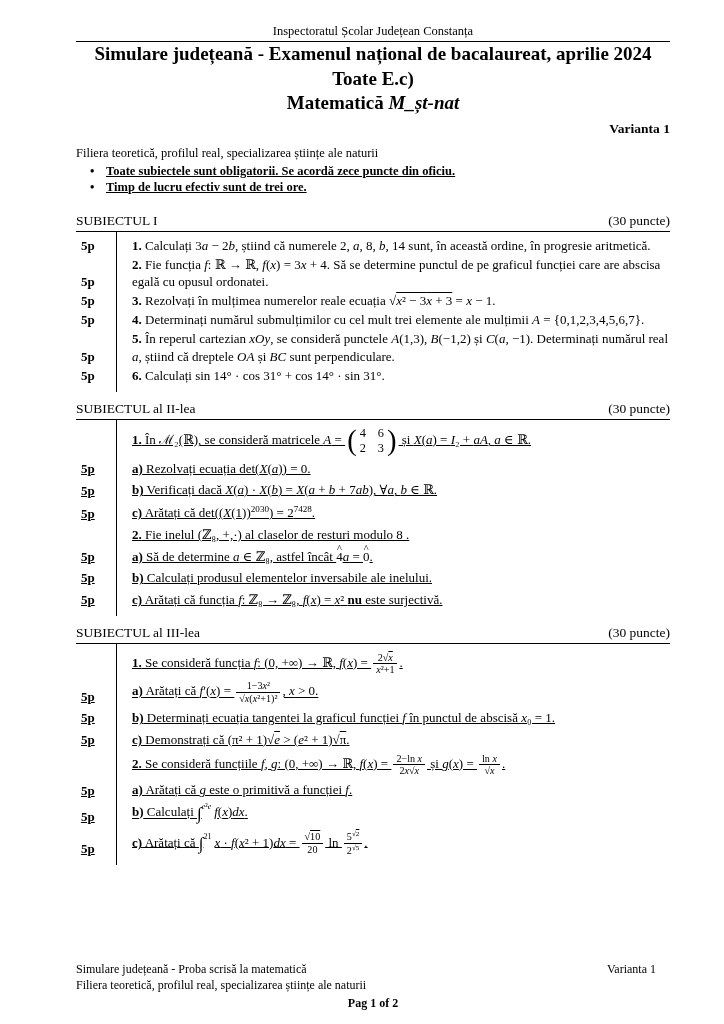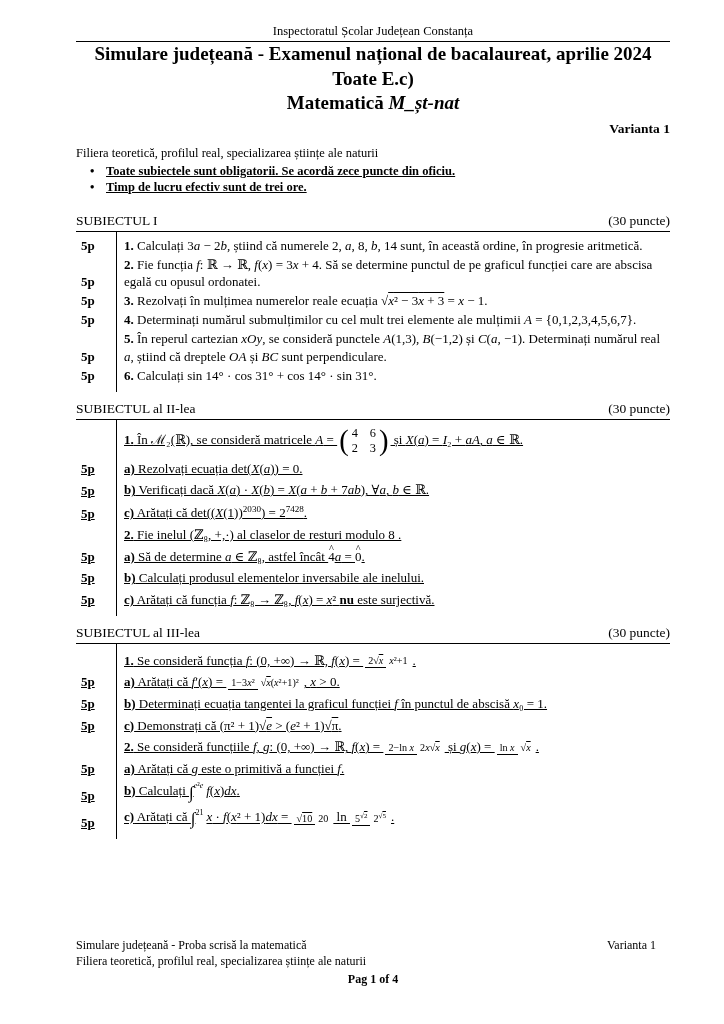--- a/index.html
+++ b/index.html
@@ -20,42 +20,42 @@
   .bullet { font-weight:bold; font-size:12.5px; line-height:1.3; padding-left:30px; position:relative;text-decoration:underline; }
   .bullet::before { content:'\2022'; position:absolute; left:14px; }
   
   .subject { margin-top:17px; }
   .sec-head { display:flex; justify-content:space-between; font-weight:normal; font-size:13.5px;
               border-bottom:1.6px solid #000; padding-bottom:2px; }
   .sec-body { position:relative; padding-top:3px; }
   .sec-body::before { content:''; position:absolute; left:40px; top:0; bottom:-8px; width:1.2px; background:#000; }
   .prow { display:flex;align-items:flex-end; }
   .prow .pmark { flex:0 0 40px; font-weight:bold; padding-left:5px; display:flex; align-items:center; }
-  .prow .ptext { flex:1; padding-left:8px; line-height:1.32; }
+  .prow .ptext { flex:1; padding-left:16px; line-height:1.32; }
   .tight .prow { margin:2px 0; }
   .spaced .prow { margin:4.5px 0;text-decoration:underline; }
   
   i { font-style:italic; }
   sup { font-size:0.7em; }
   .rad { text-decoration:overline; }
-  .frac { display:inline-flex; flex-direction:row; vertical-align:middle; text-align:center;
+  .frac { display:inline-flex; flex-direction:column; vertical-align:middle; text-align:center;
           font-size:0.78em; line-height:1.15; margin:0 2px; }
   .frac .num { display:block; border-bottom:1px solid #000; padding:0 3px; }
   .frac .den { display:block; padding:0 3px; }
   .mat { display:inline-flex; align-items:center; vertical-align:middle; line-height:1; margin:0 2px; }
   .mat .mp { font-size:2.2em; font-weight:normal; line-height:0.85; }
   .mat .mgrid { display:inline-grid; grid-template-columns:auto auto; column-gap:12px; row-gap:2px;
                 padding:0 3px; text-align:center; font-size:0.95em; line-height:1.05; }
   .hat { position:relative; display:inline-block; }
   .hat::after { content:'^'; position:absolute; left:50%; transform:translateX(-50%); top:-0.55em; font-size:0.8em; }
   .intg { font-size:1.3em; vertical-align:-0.15em; }
   .lim { display:inline-flex; flex-direction:row; justify-content:space-between; height:2.5em;
          vertical-align:middle; font-size:0.62em; line-height:1; margin-right:3px; text-align:left; }
   
-  .footer { position:absolute; left:76px; right:54px; bottom:36px; font-size:12px; line-height:1.3; }
+  .footer { position:absolute; left:76px; right:54px; bottom:12px; font-size:12px; line-height:1.3; }
   .frow { display:flex; justify-content:space-between; }
   .frow .fright { margin-right:14px; }
   .fpage { text-align:center; font-weight:bold; margin-top:3px; }
 </style>
 </head>
 <body>
 
 <div class="page">
 
   <header>
@@ -219,16 +219,16 @@
       </div>
     </div>
   </section>
 
   <footer class="footer">
     <div class="frow">
       <span>Simulare județeană - Proba scrisă la matematică</span>
       <span class="fright">Varianta 1</span>
     </div>
     <div>Filiera teoretică, profilul real, specializarea științe ale naturii</div>
-    <div class="fpage">Pag 1 of 4</div>
+    <div class="fpage">Pag 1 of 2</div>
   </footer>
 
 </div>
 
 </body></html>

